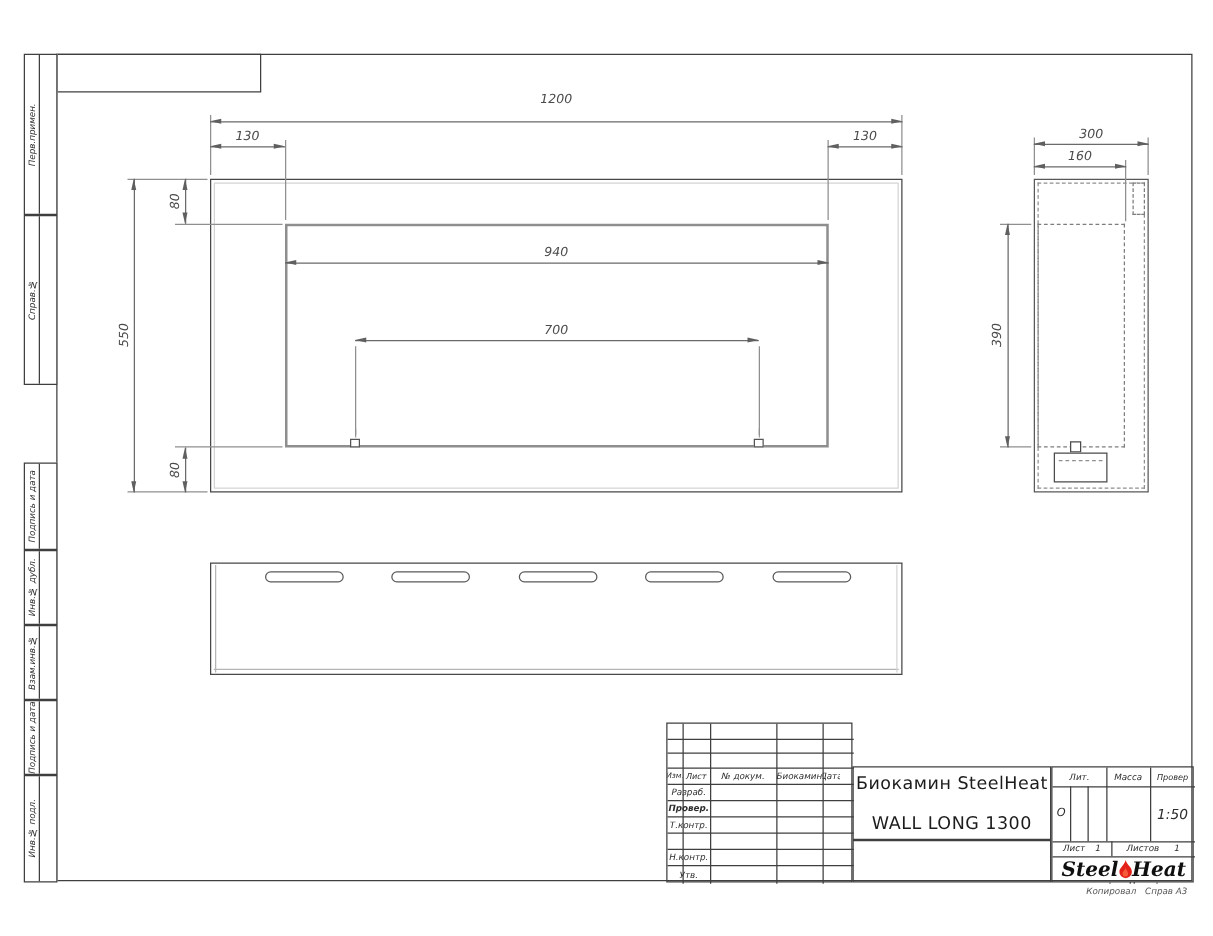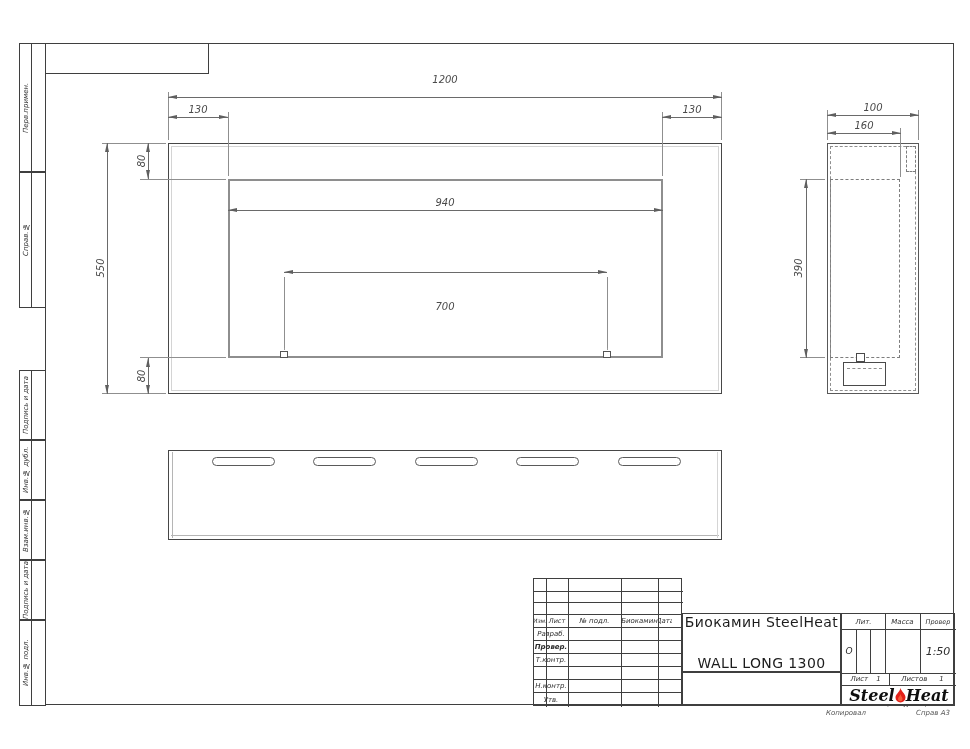--- a/index.html
+++ b/index.html
@@ -122,40 +122,40 @@
   <span class="dimlbl v" style="left:141px;top:376px;">80</span>
 
   <div class="ln" style="left:228px;top:210px;width:435px;height:1px;"></div>
   <span class="arr l" style="left:228px;top:207.5px;"></span>
   <span class="arr r" style="left:654px;top:207.5px;"></span>
   <span class="dimlbl" style="left:445px;top:208px;">940</span>
 
   <div class="ln" style="left:284px;top:272px;width:323px;height:1px;"></div>
   <span class="arr l" style="left:284px;top:269.5px;"></span>
   <span class="arr r" style="left:598px;top:269.5px;"></span>
-  <span class="dimlbl" style="left:445px;top:270px;margin-top:42px;">700</span>
+  <span class="dimlbl" style="left:445px;top:270px;">700</span>
 
   <div class="abs" style="left:827px;top:143px;width:92px;height:251px;border:1px solid #585858;"></div>
   <div class="abs" style="left:830px;top:146px;width:86px;height:245px;border:1px dashed #8f8f8f;"></div>
   <div class="abs" style="left:830px;top:179px;width:70px;height:179px;border:1.5px dashed #7d7d7d;"></div>
   <div class="abs" style="left:906px;top:146px;width:10px;height:26px;border:1px dashed #7d7d7d;background:#fff;"></div>
   <div class="box" style="left:843px;top:362px;width:43px;height:24px;border:1.5px solid #4a4a4a;"></div>
   <div class="box" style="left:856px;top:353px;width:9px;height:9px;border:1px solid #4a4a4a;"></div>
   <div class="dash" style="left:847px;top:368px;width:35px;height:0;border-top:1px dashed #8f8f8f;"></div>
 
   <div class="ln ext" style="left:827px;top:110px;width:1px;height:30px;"></div>
   <div class="ln ext" style="left:918px;top:110px;width:1px;height:30px;"></div>
   <div class="ln ext" style="left:900px;top:128px;width:1px;height:49px;"></div>
   <div class="ln ext" style="left:800px;top:179px;width:25px;height:1px;"></div>
   <div class="ln ext" style="left:800px;top:357px;width:25px;height:1px;"></div>
 
   <div class="ln" style="left:827px;top:115px;width:92px;height:1px;"></div>
   <span class="arr l" style="left:827px;top:112.5px;"></span>
   <span class="arr r" style="left:910px;top:112.5px;"></span>
-  <span class="dimlbl" style="left:873px;top:113px;">100</span>
+  <span class="dimlbl" style="left:873px;top:113px;">300</span>
 
   <div class="ln" style="left:827px;top:133px;width:74px;height:1px;"></div>
   <span class="arr l" style="left:827px;top:130.5px;"></span>
   <span class="arr r" style="left:892px;top:130.5px;"></span>
   <span class="dimlbl" style="left:864px;top:131px;">160</span>
 
   <div class="ln" style="left:806px;top:179px;width:1px;height:179px;"></div>
   <span class="arr u" style="left:804px;top:179px;"></span>
   <span class="arr d" style="left:804px;top:349px;"></span>
   <span class="dimlbl v" style="left:798px;top:268px;">390</span>
@@ -179,32 +179,32 @@
     <div class="ln" style="left:0;top:23px;width:149px;height:1px;background:#3f3f3f;"></div>
     <div class="ln" style="left:0;top:35px;width:149px;height:1px;background:#3f3f3f;"></div>
     <div class="ln" style="left:0;top:48px;width:149px;height:1px;background:#3f3f3f;"></div>
     <div class="ln" style="left:0;top:61px;width:149px;height:1px;background:#3f3f3f;"></div>
     <div class="ln" style="left:0;top:74px;width:149px;height:1px;background:#3f3f3f;"></div>
     <div class="ln" style="left:0;top:87px;width:149px;height:1px;background:#3f3f3f;"></div>
     <div class="ln" style="left:0;top:100px;width:149px;height:1px;background:#3f3f3f;"></div>
     <div class="ln" style="left:0;top:113px;width:149px;height:1px;background:#3f3f3f;"></div>
     <div class="cell tb" style="left:0;top:35px;width:12px;height:13px;font-size:6px;">Изм.</div>
     <div class="cell tb" style="left:12px;top:35px;width:22px;height:13px;font-size:6.5px;">Лист</div>
-    <div class="cell tb" style="left:34px;top:35px;width:53px;height:13px;">№ подл.</div>
+    <div class="cell tb" style="left:34px;top:35px;width:53px;height:13px;">№ докум.</div>
     <div class="cell tb" style="left:87px;top:35px;width:37px;height:13px;">Биокамин</div>
     <div class="cell tb" style="left:124px;top:35px;width:14px;height:13px;">Дата</div>
     <div class="cell tb" style="left:0;top:48px;width:34px;height:13px;">Разраб.</div>
     <div class="cell tb" style="left:0;top:61px;width:34px;height:13px;font-weight:bold;">Провер.</div>
     <div class="cell tb" style="left:0;top:74px;width:34px;height:13px;">Т.контр.</div>
     <div class="cell tb" style="left:0;top:87px;width:34px;height:13px;"></div>
     <div class="cell tb" style="left:0;top:100px;width:34px;height:13px;">Н.контр.</div>
     <div class="cell tb" style="left:0;top:113px;width:34px;height:15px;">Утв.</div>
   </div>
 
-  <div class="abs" style="left:682px;top:613px;width:159px;height:59px;border:1px solid #3f3f3f;display:flex;flex-direction:column;align-items:center;justify-content:space-between;gap:16px;">
+  <div class="abs" style="left:682px;top:613px;width:159px;height:59px;border:1px solid #3f3f3f;display:flex;flex-direction:column;align-items:center;justify-content:center;gap:16px;">
     <span class="doc-title">Биокамин SteelHeat</span>
     <span class="doc-title">WALL LONG 1300</span>
   </div>
   <div class="abs" style="left:682px;top:672px;width:159px;height:34px;border:1px solid #3f3f3f;"></div>
 
   <div class="abs" style="left:841px;top:613px;width:114px;height:93px;border:1px solid #3f3f3f;">
     <div class="ln" style="left:0;top:15px;width:114px;height:1px;background:#3f3f3f;"></div>
     <div class="ln" style="left:0;top:59px;width:114px;height:1px;background:#3f3f3f;"></div>
     <div class="ln" style="left:0;top:71px;width:114px;height:1px;background:#3f3f3f;"></div>
     <div class="ln" style="left:43px;top:0;width:1px;height:59px;background:#3f3f3f;"></div>
@@ -233,16 +233,16 @@
         <svg width="13" height="15" viewBox="0 0 24 30" style="margin:0 -1px;">
           <path d="M12 0 C14 8 22 11 22 19 A10 10 0 1 1 2 19 C2 12 10 9 12 0 Z" fill="#e32119"></path>
           <path d="M12 12 C13 17 16 18 16 22 A4.5 4.5 0 1 1 7 22 C7 18 11 17 12 12 Z" fill="#f55b3a"></path>
         </svg>
         <span class="logo-word">Heat</span>
       </div>
       <span class="site">www.steelheat.ru</span>
     </div>
   </div>
 
-  <div class="cell footnote" style="left:816px;top:708px;width:60px;height:10px;">Копировал</div>
+  <div class="cell footnote" style="left:859px;top:708px;width:60px;height:10px;">Копировал</div>
   <div class="cell footnote" style="left:908px;top:708px;width:50px;height:10px;">Справ А3</div>
 
 </div>
 
 </body></html>

